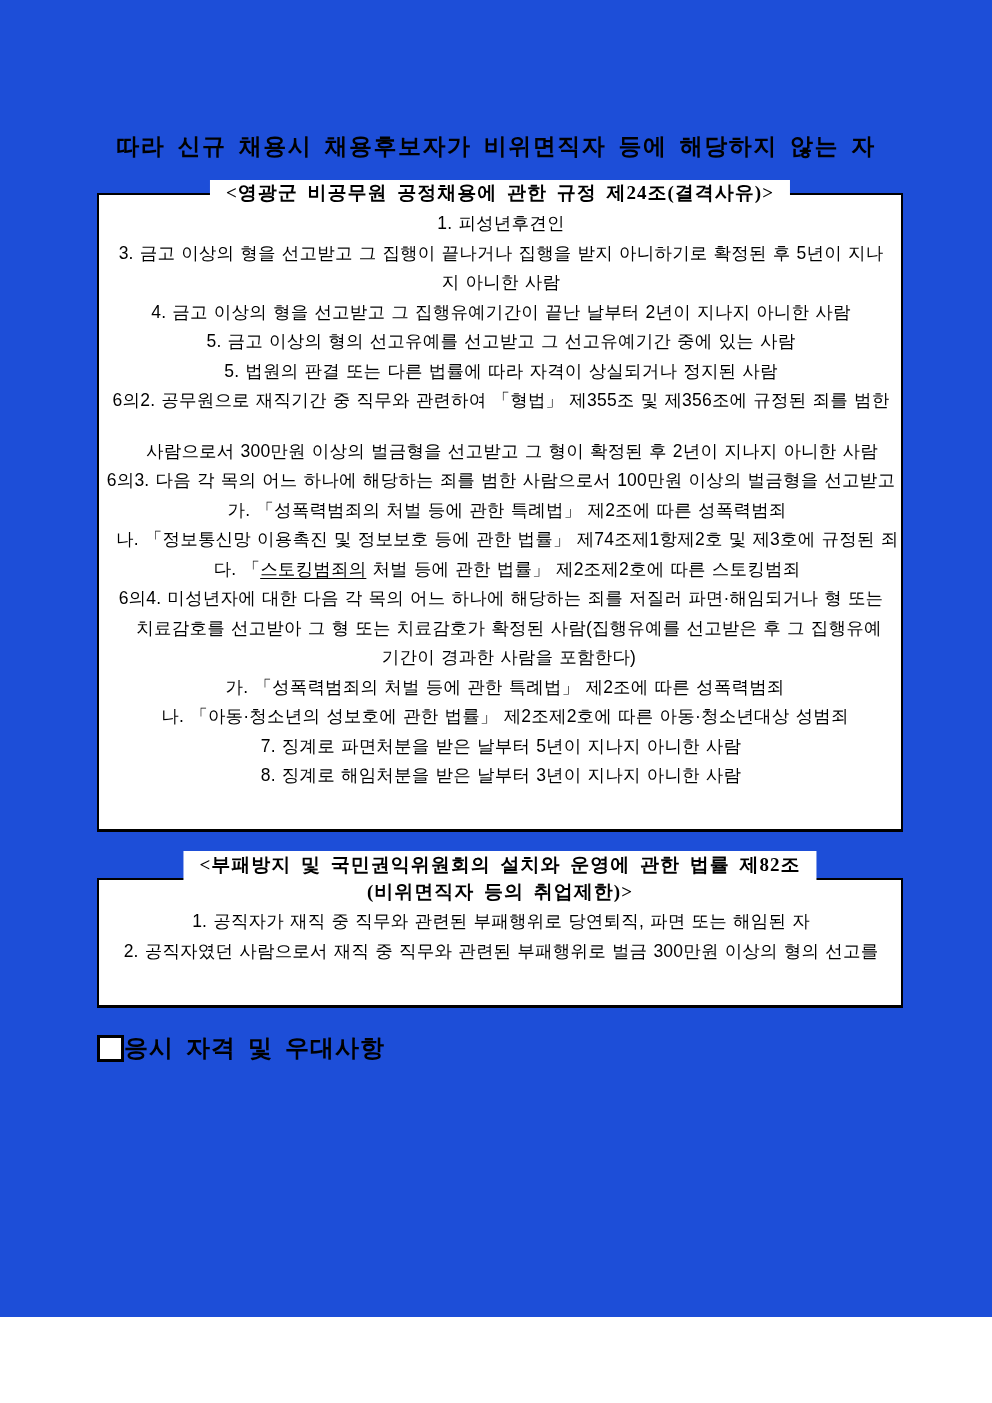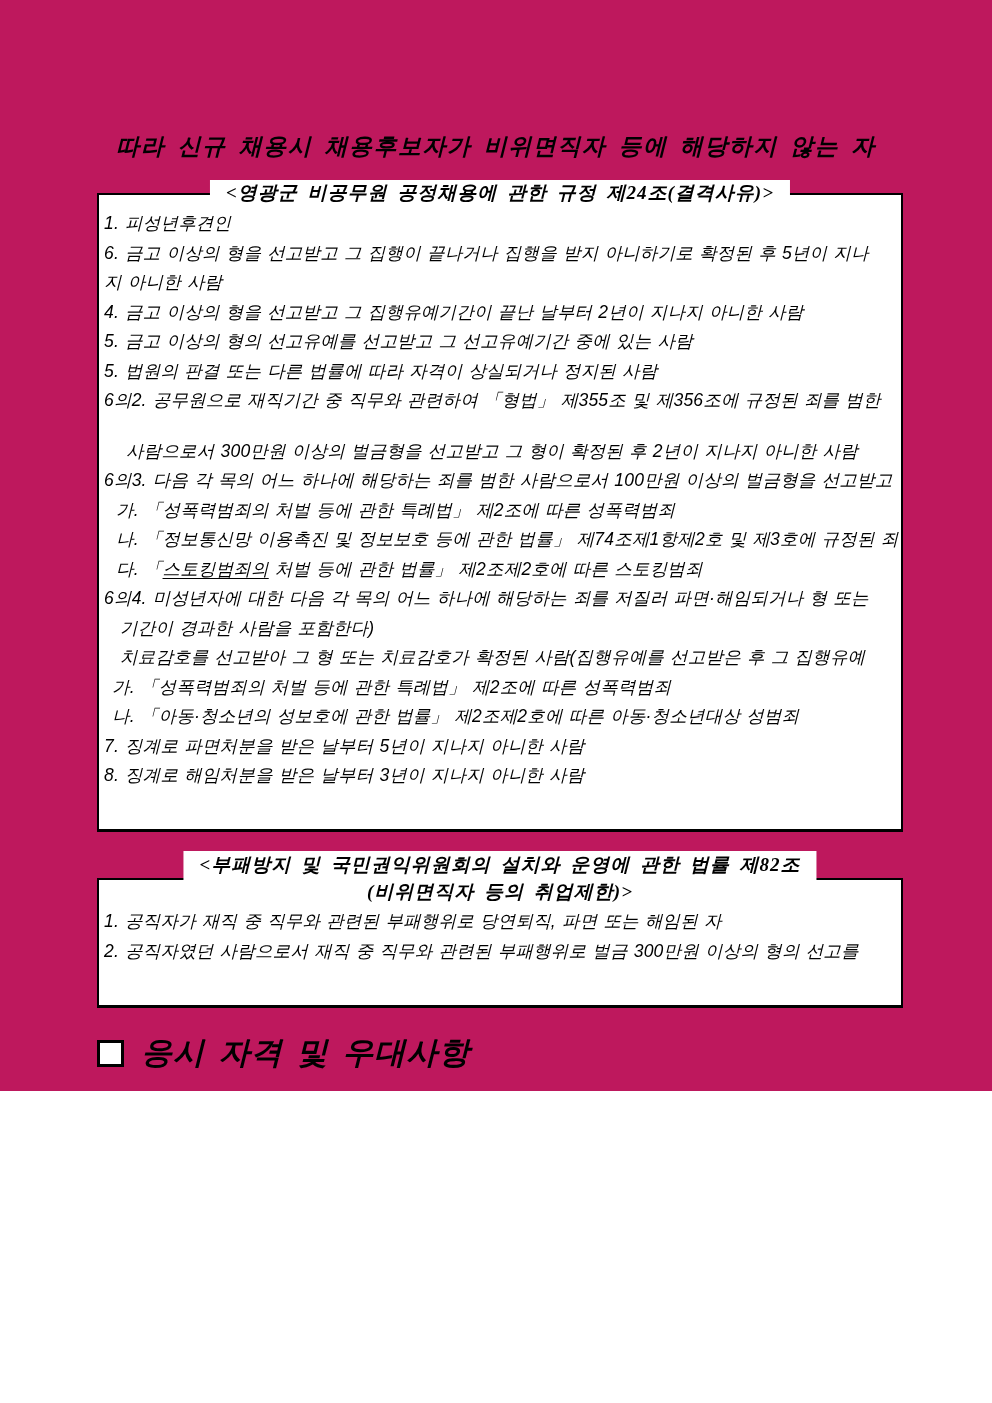--- a/index.html
+++ b/index.html
@@ -2,21 +2,21 @@
 <html lang="ko"><head>
 <meta charset="utf-8">
 <style>
   html, body { margin: 0; padding: 0; }
   body {
     width: 992px; height: 1403px;
     background: #ffffff;
     font-family: "Liberation Sans", "DejaVu Sans", sans-serif;
     color: #000;
   }
-  .page { position: absolute; top: 0; left: 0; width: 992px; height: 1091px; background: #be185d; overflow: hidden; font-style: italic; }
+  .page { position: absolute; top: 0; left: 0; width: 992px; height: 1317px; background: #1d4ed8; overflow: hidden; }
 
   
   .intro {
     position: absolute; top: 132px; left: 0; width: 100%;
     text-align: center;
     font-family: "Liberation Serif", "DejaVu Serif", serif;
     font-weight: bold; font-size: 23px; line-height: 30px;
     letter-spacing: 1.5px; word-spacing: 5px;
     white-space: nowrap;
   }
@@ -34,74 +34,74 @@
     position: absolute; left: 50%; transform: translateX(-50%);
     background: #fff; padding: 0 16px;
     font-family: "Liberation Serif", "DejaVu Serif", serif;
     font-weight: bold; font-size: 19px; line-height: 26px;
     letter-spacing: 1px; word-spacing: 4px;
     white-space: nowrap; text-align: center;
   }
   .box1 .box-title { top: -15px; }
   .box2 .box-title { top: -29px; line-height: 27px; }
 
-  .box-body { padding: 14px 3px 0 5px; overflow: hidden; }
+  .box-body { padding: 14px 3px 0 5px; overflow: hidden; text-align: center; }
   .box2 .box-body { padding-top: 26px; }
 
   .line {
     font-size: 17.5px; line-height: 29.5px;
     letter-spacing: 0.2px; word-spacing: 1px;
     white-space: nowrap;
   }
   .box2 .line { line-height: 30px; }
   .line.cont  { padding-left: 22px; margin-top: 21px; }
   .line.cont2 { padding-left: 16px; }
   .line.sub   { padding-left: 12px; }
   .line.sub2  { padding-left: 8px; }
   .line .u { text-decoration: underline; text-underline-offset: 3px; }
 
   
   .section-heading {
     position: absolute; top: 1032px; left: 97px;
-    display: flex; align-items: center; gap: 17px;
+    display: flex; align-items: center; 
     font-family: "Liberation Serif", "DejaVu Serif", serif;
-    font-weight: bold; font-size: 31px;
+    font-weight: bold; font-size: 24px;
     letter-spacing: 1px; word-spacing: 5px;
     white-space: nowrap;
   }
   .checkbox {
     display: inline-block; width: 21px; height: 21px;
     border: 3px solid #000; background: #fff; flex: 0 0 auto;
   }
 </style>
 </head>
 <body>
 
 <div class="page">
 
   <div class="intro">따라 신규 채용시 채용후보자가 비위면직자 등에 해당하지 않는 자</div>
 
   <div class="box box1">
     <div class="box-title">&lt;영광군 비공무원 공정채용에 관한 규정 제24조(결격사유)&gt;</div>
     <div class="box-body">
         <div class="line item">1. 피성년후견인</div>
-        <div class="line item">6. 금고 이상의 형을 선고받고 그 집행이 끝나거나 집행을 받지 아니하기로 확정된 후 5년이 지나</div>
+        <div class="line item">3. 금고 이상의 형을 선고받고 그 집행이 끝나거나 집행을 받지 아니하기로 확정된 후 5년이 지나</div>
         <div class="line item">지 아니한 사람</div>
         <div class="line item">4. 금고 이상의 형을 선고받고 그 집행유예기간이 끝난 날부터 2년이 지나지 아니한 사람</div>
         <div class="line item">5. 금고 이상의 형의 선고유예를 선고받고 그 선고유예기간 중에 있는 사람</div>
         <div class="line item">5. 법원의 판결 또는 다른 법률에 따라 자격이 상실되거나 정지된 사람</div>
         <div class="line item">6의2. 공무원으로 재직기간 중 직무와 관련하여 「형법」 제355조 및 제356조에 규정된 죄를 범한</div>
         <div class="line cont">사람으로서 300만원 이상의 벌금형을 선고받고 그 형이 확정된 후 2년이 지나지 아니한 사람</div>
         <div class="line item">6의3. 다음 각 목의 어느 하나에 해당하는 죄를 범한 사람으로서 100만원 이상의 벌금형을 선고받고</div>
         <div class="line sub">가. 「성폭력범죄의 처벌 등에 관한 특례법」 제2조에 따른 성폭력범죄</div>
         <div class="line sub">나. 「정보통신망 이용촉진 및 정보보호 등에 관한 법률」 제74조제1항제2호 및 제3호에 규정된 죄</div>
         <div class="line sub"><span>다. 「</span><span class="u">스토킹범죄의</span><span> 처벌 등에 관한 법률」 제2조제2호에 따른 스토킹범죄</span></div>
         <div class="line item">6의4. 미성년자에 대한 다음 각 목의 어느 하나에 해당하는 죄를 저질러 파면·해임되거나 형 또는</div>
+        <div class="line cont2">치료감호를 선고받아 그 형 또는 치료감호가 확정된 사람(집행유예를 선고받은 후 그 집행유예</div>
         <div class="line cont2">기간이 경과한 사람을 포함한다)</div>
-        <div class="line cont2">치료감호를 선고받아 그 형 또는 치료감호가 확정된 사람(집행유예를 선고받은 후 그 집행유예</div>
         <div class="line sub2">가. 「성폭력범죄의 처벌 등에 관한 특례법」 제2조에 따른 성폭력범죄</div>
         <div class="line sub2">나. 「아동·청소년의 성보호에 관한 법률」 제2조제2호에 따른 아동·청소년대상 성범죄</div>
         <div class="line item">7. 징계로 파면처분을 받은 날부터 5년이 지나지 아니한 사람</div>
         <div class="line item">8. 징계로 해임처분을 받은 날부터 3년이 지나지 아니한 사람</div>
       </div>
   </div>
 
   <div class="box box2">
     <div class="box-title">
       <div>&lt;부패방지 및 국민권익위원회의 설치와 운영에 관한 법률 제82조</div>

